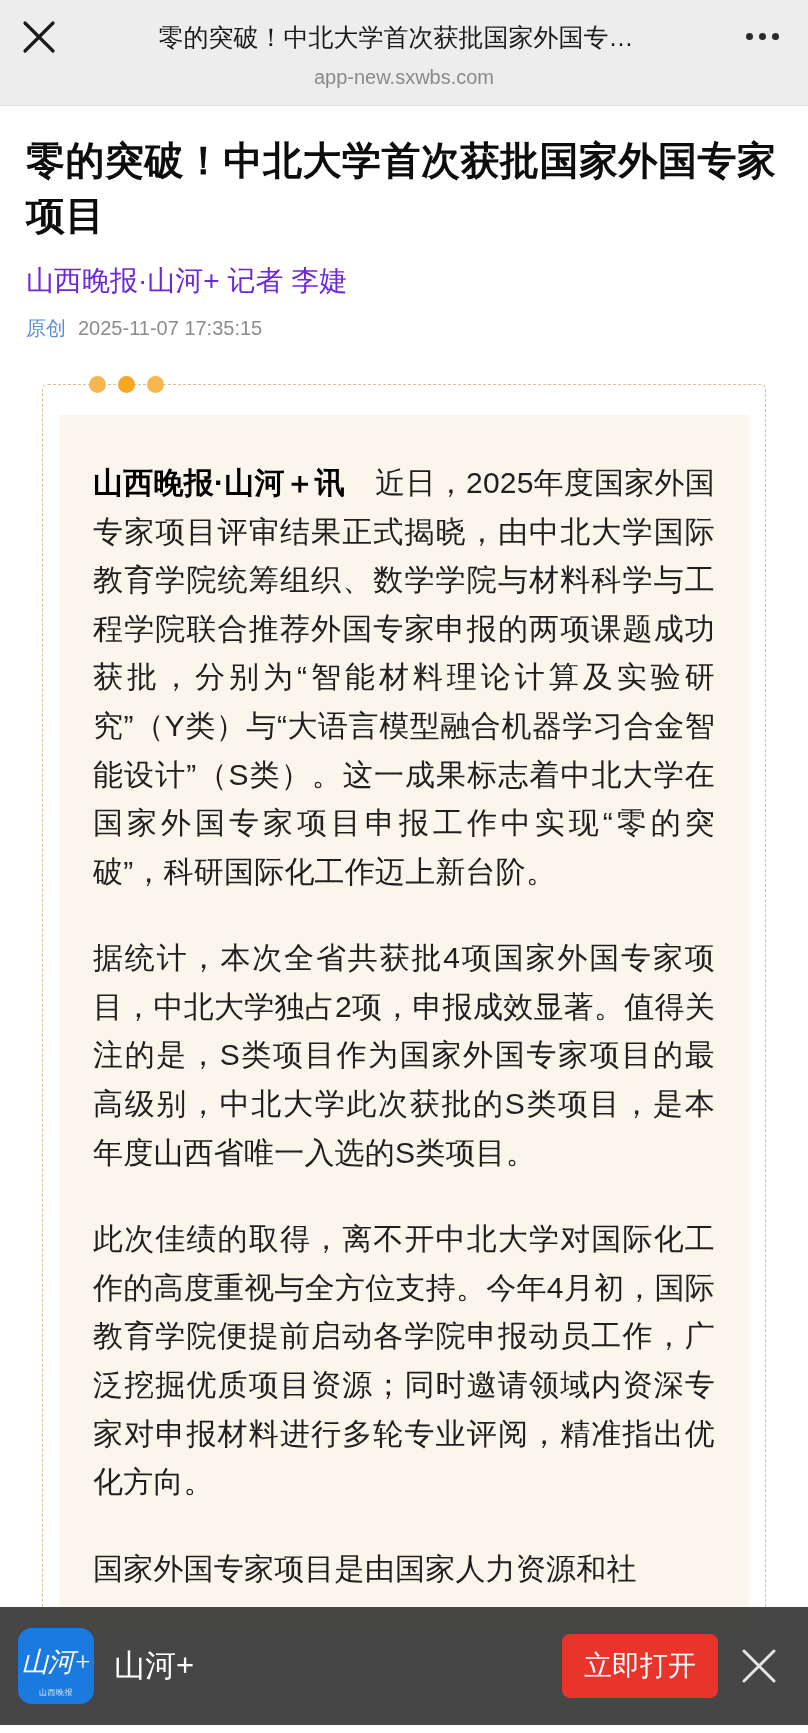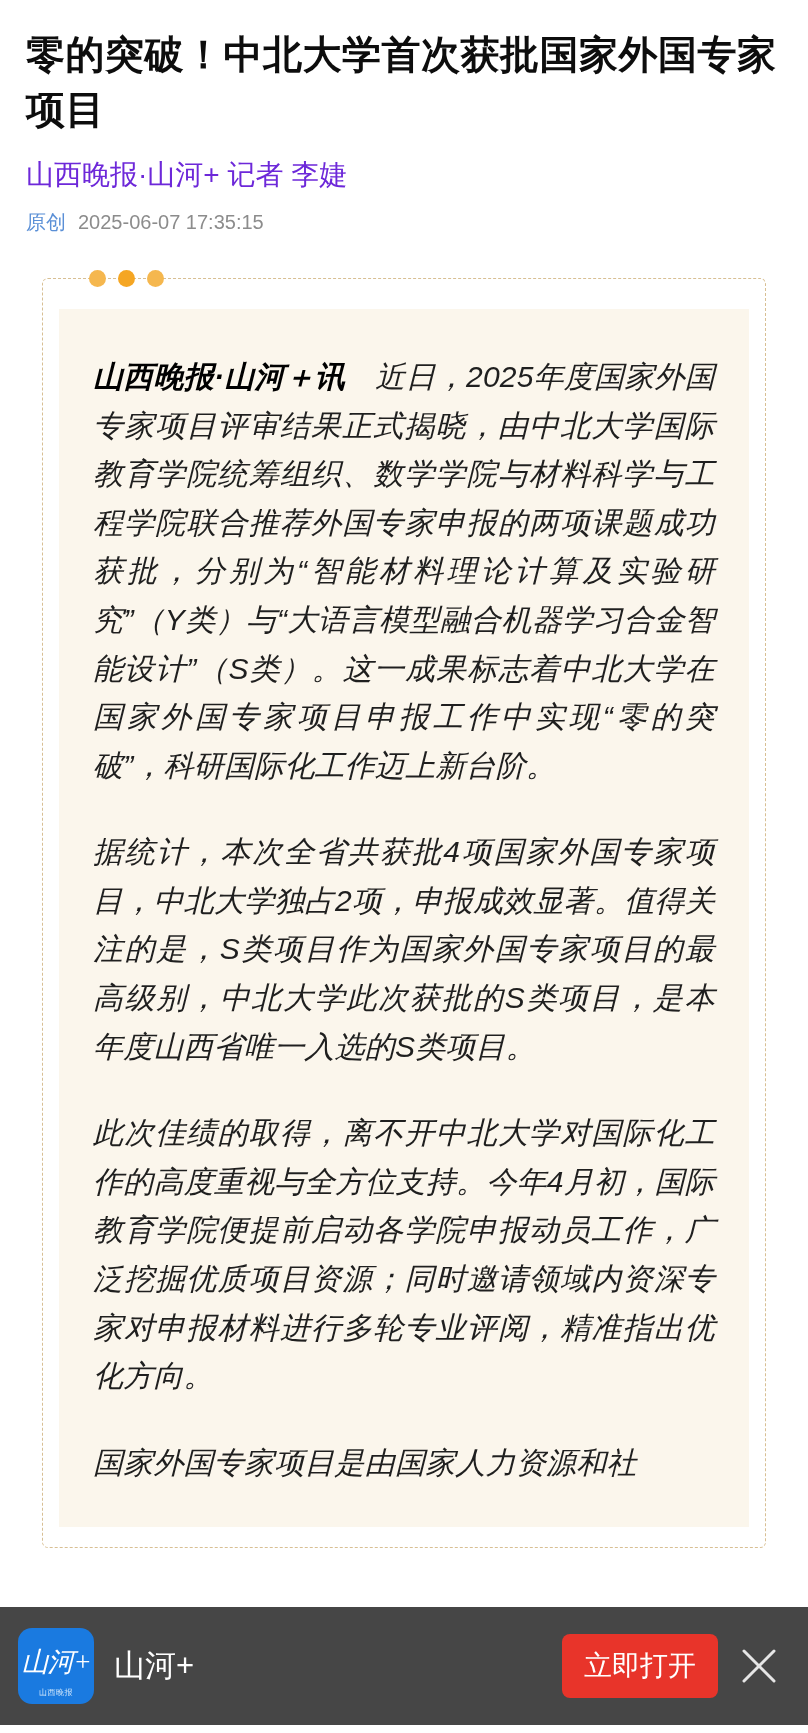--- a/index.html
+++ b/index.html
@@ -130,21 +130,20 @@
     padding: 44px 34px 40px 34px;
   }
   .para {
     font-size: 30px;
     line-height: 1.62;
     color: #1f1f1f;
     text-align: justify;
     text-justify: inter-ideograph;
     margin: 0 0 38px 0;
     letter-spacing: 0.2px;
-    font-style: italic;
   }
   .para:last-child { margin-bottom: 0; }
   .para b {
     font-weight: 700;
     color: #000;
   }
 
   
   .banner {
     position: absolute;
@@ -206,27 +205,44 @@
     margin-left: 10px;
     display: flex; align-items: center; justify-content: center;
     cursor: pointer;
   }
 </style>
 </head>
 <body>
 
 <div id="app">
 
+  <div class="chrome">
+    <div class="chrome-row">
+      <div class="close-btn">
+        <svg width="34" height="34" viewBox="0 0 34 34" aria-hidden="true">
+          <line x1="3" y1="3" x2="31" y2="31" stroke="#1a1a1a" stroke-width="3.2" stroke-linecap="round"></line>
+          <line x1="31" y1="3" x2="3" y2="31" stroke="#1a1a1a" stroke-width="3.2" stroke-linecap="round"></line>
+        </svg>
+      </div>
+      <div class="chrome-title">零的突破！中北大学首次获批国家外国专…</div>
+      <div class="more-btn">
+        <i></i>
+          <i></i>
+          <i></i>
+      </div>
+    </div>
+    <div class="chrome-url">app-new.sxwbs.com</div>
+  </div>
 
   <div class="article">
     <h1 class="headline">零的突破！中北大学首次获批国家外国专家项目</h1>
     <div class="byline">山西晚报·山河+ 记者 李婕</div>
     <div class="meta-row">
       <span class="meta-tag">原创</span>
-      <span class="meta-time">2025-06-07 17:35:15</span>
+      <span class="meta-time">2025-11-07 17:35:15</span>
     </div>
 
     <div class="card-wrap">
       <div class="dots">
         <i class="d1"></i>
           <i class="d2"></i>
           <i class="d3"></i>
       </div>
       <div class="card-inner">
         <p class="para">

